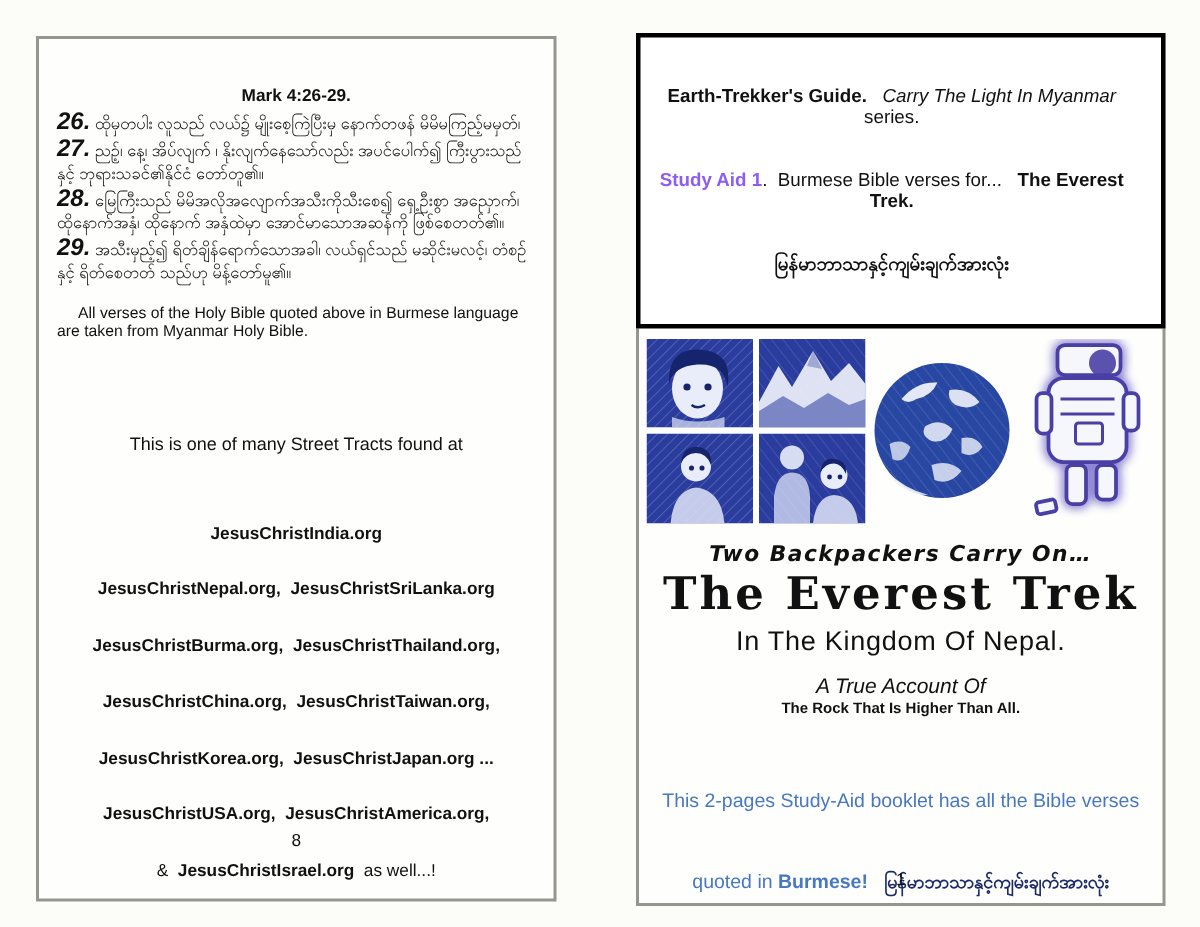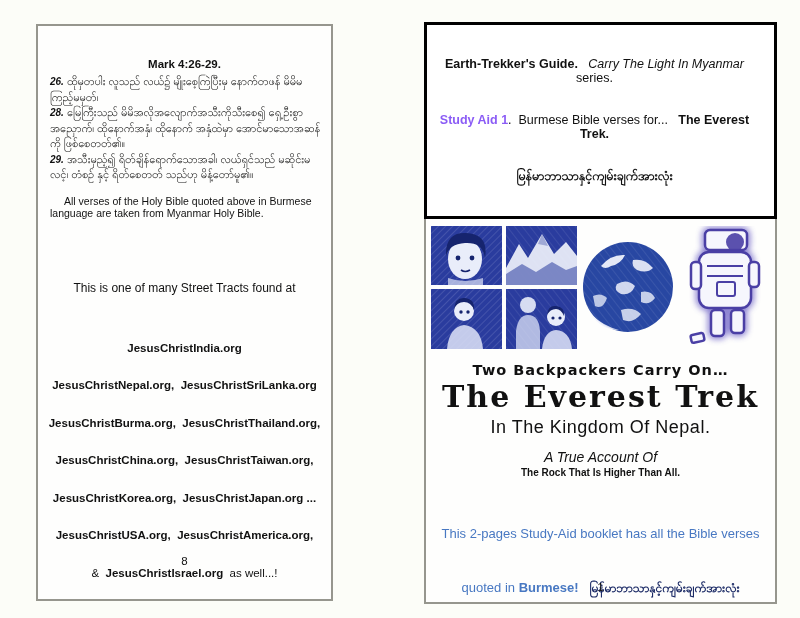--- a/index.html
+++ b/index.html
@@ -7,31 +7,31 @@
     width:800px;height:618px;position:relative;
     background:#fcfdf8;
     font-family:"Liberation Sans", sans-serif;
     color:#111;
     overflow:hidden;
   }
   .page{
     position:absolute;background:#fefefd;
     border:2px solid #96968e;box-sizing:border-box;
   }
-  #left-page{left:36px;top:24px;width:297px;height:577px;}
+  #left-page{left:24px;top:24px;width:347px;height:577px;}
   #right-page{left:424px;top:22px;width:353px;height:582px;}
 
   
   .lp-heading{
     margin-top:32px;text-align:center;
     font-size:11.5px;font-weight:bold;
   }
   .verses{margin:4px 10px 0 12px;}
   .verse{margin:0;font-size:11px;line-height:15.5px;text-align:left;}
-  .vnum{font-style:italic;font-weight:bold;font-size:10px;margin-right:3px;}
+  .vnum{font-style:italic;font-weight:bold;font-size:16px;margin-right:3px;}
   .source-note{
     margin:12px 10px 0 12px;font-size:10.5px;line-height:12.5px;
     text-indent:14px;
   }
   .tracts-intro{margin-top:61px;text-align:center;font-size:12px;}
   .sites{margin-top:22px;text-align:center;font-weight:bold;
     font-size:11.5px;line-height:12.5px;white-space:pre-wrap;}
   .sites .norm{font-weight:normal;}
   .pagenum{position:absolute;bottom:32px;left:0;right:0;
     text-align:center;font-size:11.5px;}
@@ -50,21 +50,21 @@
   .img-band{
     height:130px;display:flex;align-items:center;
     justify-content:space-between;padding:3px 4px 1px 5px;
   }
   .grid2{display:grid;grid-template-columns:71px 71px;
     grid-template-rows:59px 60px;gap:4px;}
   .grid2 svg{display:block;}
 
   .title-block{text-align:center;}
   .kicker{margin-top:9px;font-family:"DejaVu Sans", sans-serif;
-    font-size:14.5px;font-weight:bold;letter-spacing:1px;}
+    font-size:14.5px;font-weight:bold;font-style:italic;letter-spacing:1px;}
   .everest{margin-top:2px;font-family:"DejaVu Serif", serif;
     font-size:30px;font-weight:bold;letter-spacing:2px;line-height:34px;}
   .kingdom{margin-top:3px;font-size:18px;letter-spacing:0.5px;}
   .true-account{margin-top:11px;font-size:14px;font-style:italic;}
   .rock{margin-top:2px;font-size:10px;font-weight:bold;}
 
   .blue-note{margin-top:11px;text-align:center;color:#4878c2;
     font-size:13px;line-height:18px;white-space:pre-wrap;}
   .blue-note b{font-weight:bold;}
   .note-burmese{color:#1c2b66;font-size:12px;font-weight:bold;}
@@ -86,20 +86,21 @@
       <feGaussianBlur stdDeviation="3.2"></feGaussianBlur>
     </filter>
   </defs>
 </svg>
 
 <div class="page" id="left-page">
   <div class="lp-heading">Mark 4:26-29.</div>
 
   <div class="verses">
     <p class="verse"><span class="vnum">26.</span><span>ထိုမှတပါး လူသည် လယ်၌ မျိုးစေ့ကြဲပြီးမှ နောက်တဖန် မိမိမကြည့်မမှတ်၊</span></p>
+    <p class="verse"><span class="vnum">27.</span><span>ညဉ့်၊ နေ့၊ အိပ်လျက် ၊ နိုးလျက်နေသော်လည်း အပင်ပေါက်၍ ကြီးပွားသည် နှင့် ဘုရားသခင်၏နိုင်ငံ တော်တူ၏။</span></p>
     <p class="verse"><span class="vnum">28.</span><span>မြေကြီးသည် မိမိအလိုအလျောက်အသီးကိုသီးစေ၍ ရှေ့ဦးစွာ အညှောက်၊ ထိုနောက်အနှံ၊ ထိုနောက် အနှံထဲမှာ အောင်မာသောအဆန်ကို ဖြစ်စေတတ်၏။</span></p>
     <p class="verse"><span class="vnum">29.</span><span>အသီးမှည့်၍ ရိတ်ချိန်ရောက်သောအခါ၊ လယ်ရှင်သည် မဆိုင်းမလင့်၊ တံစဉ် နှင့် ရိတ်စေတတ် သည်ဟု မိန့်တော်မူ၏။</span></p>
   </div>
 
   <p class="source-note">All verses of the Holy Bible quoted above in Burmese language are taken from Myanmar Holy Bible.</p>
 
   <p class="tracts-intro">This is one of many Street Tracts found at</p>
 
   <div class="sites">
     <div class="site-line">JesusChristIndia.org</div>

